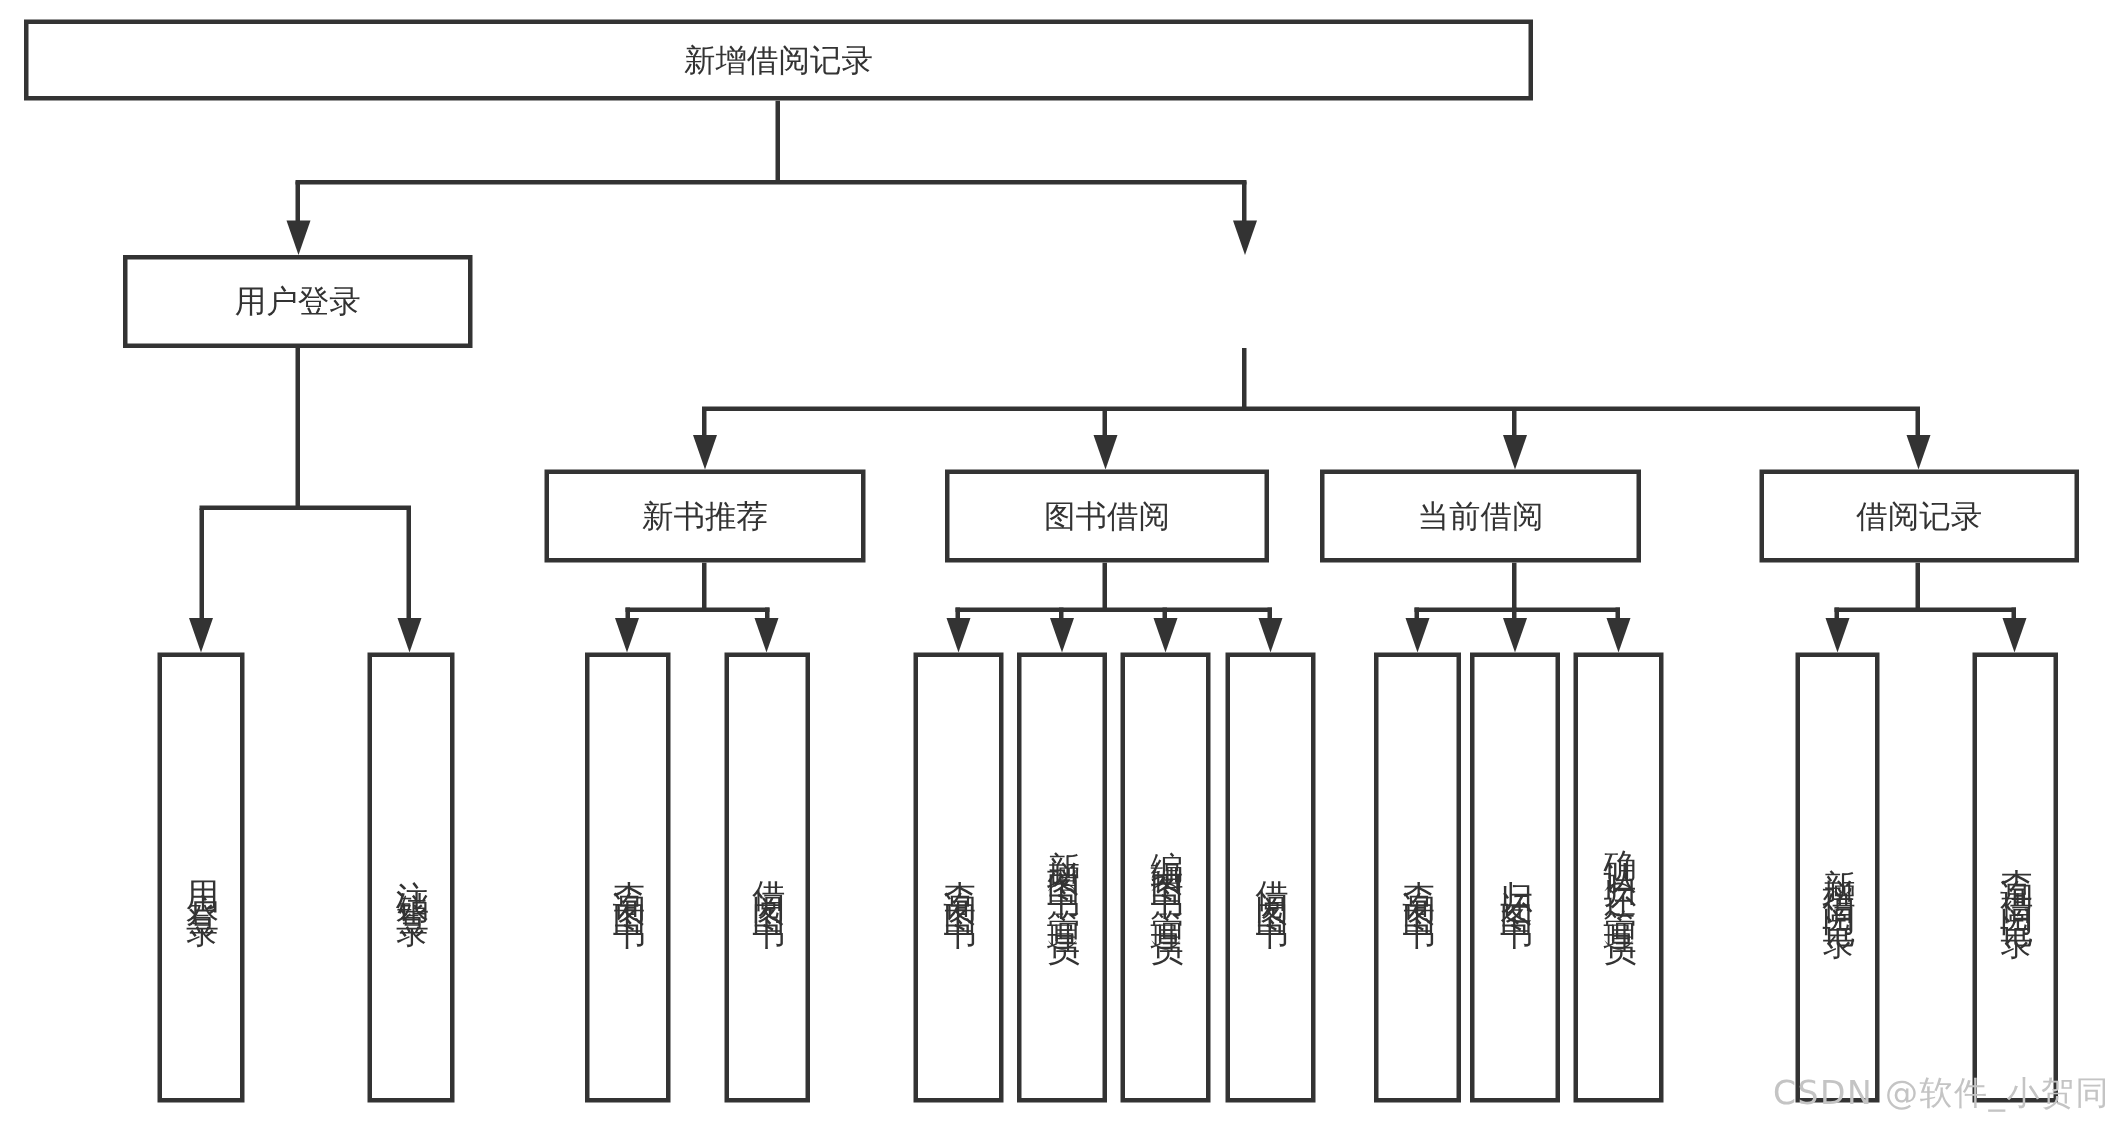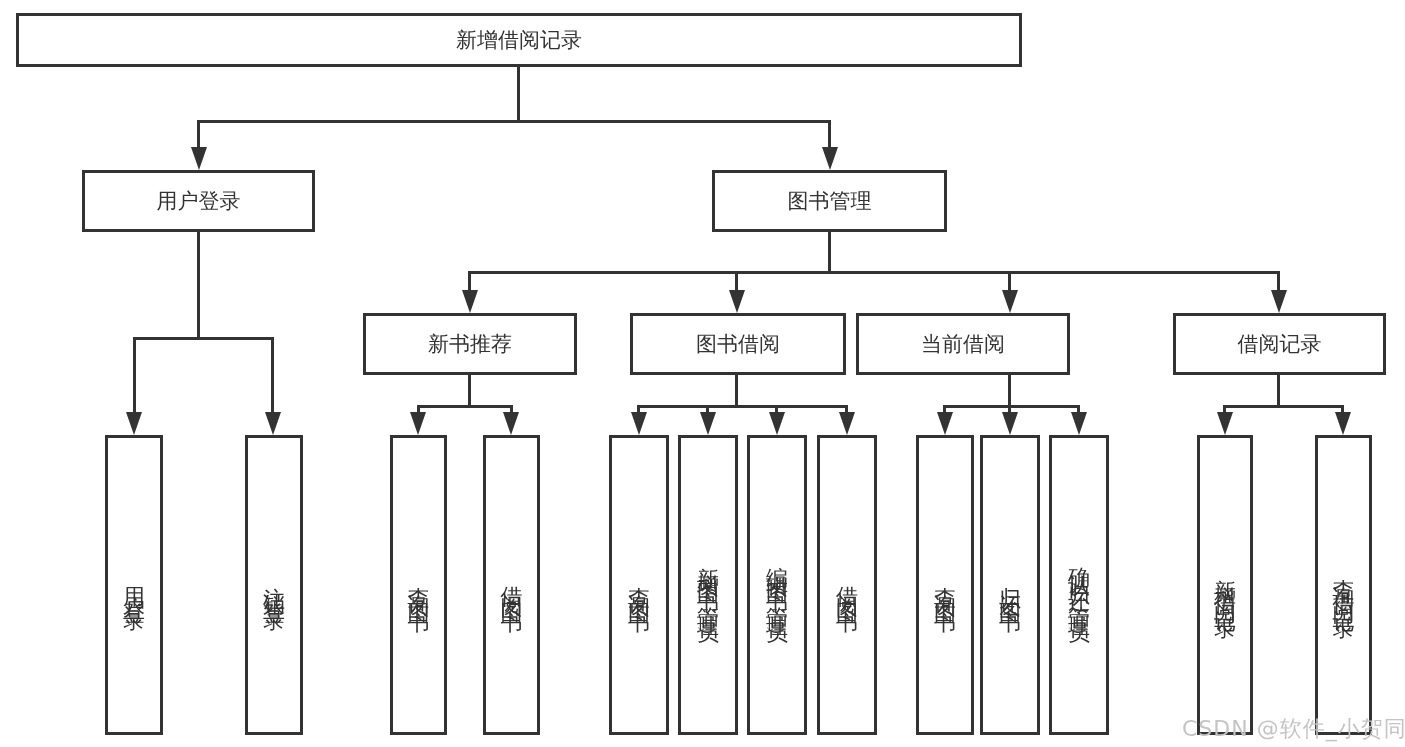--- a/index.html
+++ b/index.html
@@ -57,23 +57,20 @@
   <div class="vline" style="left:517px;top:67px;height:55px;"></div>
   <div class="hline" style="left:197px;top:120px;width:634px;"></div>
   <div class="vline" style="left:197px;top:121px;height:29px;"></div>
   <div class="arrow" style="left:191px;top:147px;"></div>
   <div class="vline" style="left:828px;top:121px;height:29px;"></div>
   <div class="arrow" style="left:822px;top:147px;"></div>
 
   <div class="box" style="left:82px;top:170px;width:233px;height:62px;">
     <span>用户登录</span>
   </div>
-  <div class="box" style="left:712px;top:170px;width:235px;height:62px;">
-    <span>图书管理</span>
-  </div>
 
   <div class="vline" style="left:197px;top:232px;height:107px;"></div>
   <div class="hline" style="left:133px;top:337px;width:141px;"></div>
   <div class="vline" style="left:133px;top:339px;height:76px;"></div>
   <div class="arrow" style="left:126px;top:412px;"></div>
   <div class="vline" style="left:271px;top:339px;height:76px;"></div>
   <div class="arrow" style="left:265px;top:412px;"></div>
 
   <div class="vline" style="left:828px;top:232px;height:42px;"></div>
   <div class="hline" style="left:468px;top:271px;width:812px;"></div>
@@ -85,21 +82,21 @@
   <div class="arrow" style="left:1002px;top:290px;"></div>
   <div class="vline" style="left:1277px;top:273px;height:20px;"></div>
   <div class="arrow" style="left:1271px;top:290px;"></div>
 
   <div class="box" style="left:630px;top:313px;width:216px;height:62px;">
     <span>图书借阅</span>
   </div>
   <div class="box" style="left:363px;top:313px;width:214px;height:62px;">
     <span>新书推荐</span>
   </div>
-  <div class="box" style="left:856px;top:313px;width:214px;height:62px;">
+  <div class="box" style="left:880px;top:313px;width:214px;height:62px;">
     <span>当前借阅</span>
   </div>
   <div class="box" style="left:1173px;top:313px;width:213px;height:62px;">
     <span>借阅记录</span>
   </div>
 
   <div class="vline" style="left:468px;top:375px;height:31px;"></div>
   <div class="hline" style="left:417px;top:405px;width:96px;"></div>
   <div class="vline" style="left:417px;top:405px;height:12px;"></div>
   <div class="arrow" style="left:410px;top:412px;"></div>

